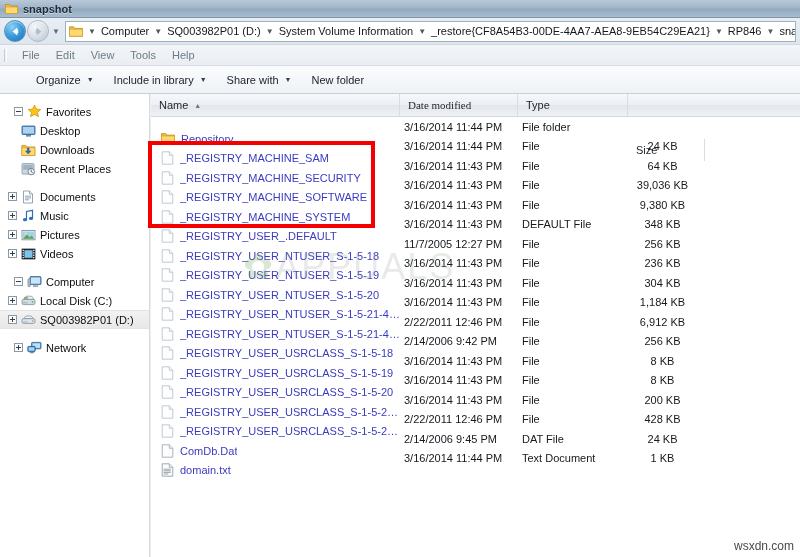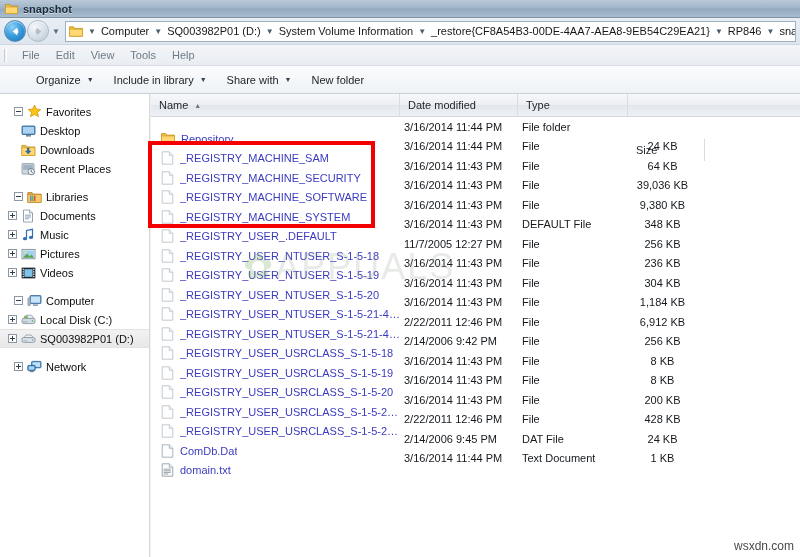--- a/index.html
+++ b/index.html
@@ -154,21 +154,21 @@
     font-size: 11px; color: #1d2328;
     padding-left: 8px;
     border-right: 1px solid #d9dde2;
     position: relative;
     height: 100%;
   }
   .sort-arrow {
     font-size: 7px; color: #6a7682; margin-left: 6px; line-height: 1;
   }
   .col-name { width: 249px; }
-  .col-date { width: 118px; }
+  .col-date { width: 118px; font-family: Liberation Serif, serif; }
   .col-type { width: 110px; }
   .col-size { width: 77px; margin-top: 45px; }
   .col-extra { flex: 1 1 auto; border-right: none; }
 
   .rows { position: relative; }
   .row {
     display: flex; align-items: center; height: 19.5px;
     white-space: nowrap;
   }
   .cell-name {
@@ -329,35 +329,20 @@
             <rect x="2.2" y="2.8" width="9.6" height="5" fill="#9fb3c4"></rect>
             <circle cx="10.2" cy="9.6" r="3.2" fill="#f0f4f8" stroke="#5d6d7b" stroke-width="0.8"></circle>
             <path d="M10.2 7.6v2.1l1.4 0.9" stroke="#3a4956" stroke-width="0.8" fill="none"></path>
           </svg>
       </span>
       <span class="nav-label">Recent Places</span>
     </div>
 
     <div class="nav-gap"></div>
 
-    <div class="nav-row">
-      <span class="nav-exp">
-          <span class="boxy"></span>
-        </span>
-      <span class="nav-ico">
-        <svg width="15" height="14" viewBox="0 0 15 14">
-            <path d="M0.8 2.6h4.3l1 1.5h8v8.2h-13.3z" fill="#e9a33a" stroke="#a9731b" stroke-width="0.7"></path>
-            <rect x="0.8" y="4.6" width="13.3" height="7.7" fill="#f7c768" stroke="#c08a22" stroke-width="0.6"></rect>
-            <rect x="3" y="5.6" width="1.5" height="5.6" fill="#4e8ec9"></rect>
-            <rect x="5" y="5.6" width="1.5" height="5.6" fill="#79b04e"></rect>
-            <rect x="7" y="5.6" width="1.5" height="5.6" fill="#cc5b4a"></rect>
-          </svg>
-      </span>
-      <span class="nav-label">Libraries</span>
-    </div>
     <div class="nav-row nav-indent2">
       <span class="nav-exp">
           <span class="boxy plus"></span>
         </span>
       <span class="nav-ico">
         <svg width="14" height="14" viewBox="0 0 14 14">
             <path d="M2.5 1h6l3 3v9h-9z" fill="#ffffff" stroke="#7f8d9a" stroke-width="0.8"></path>
             <path d="M8.5 1v3h3" fill="#e2e8ee" stroke="#7f8d9a" stroke-width="0.7"></path>
             <g stroke="#6d8ab5" stroke-width="0.8">
               <path d="M4 6.2h6"></path>

